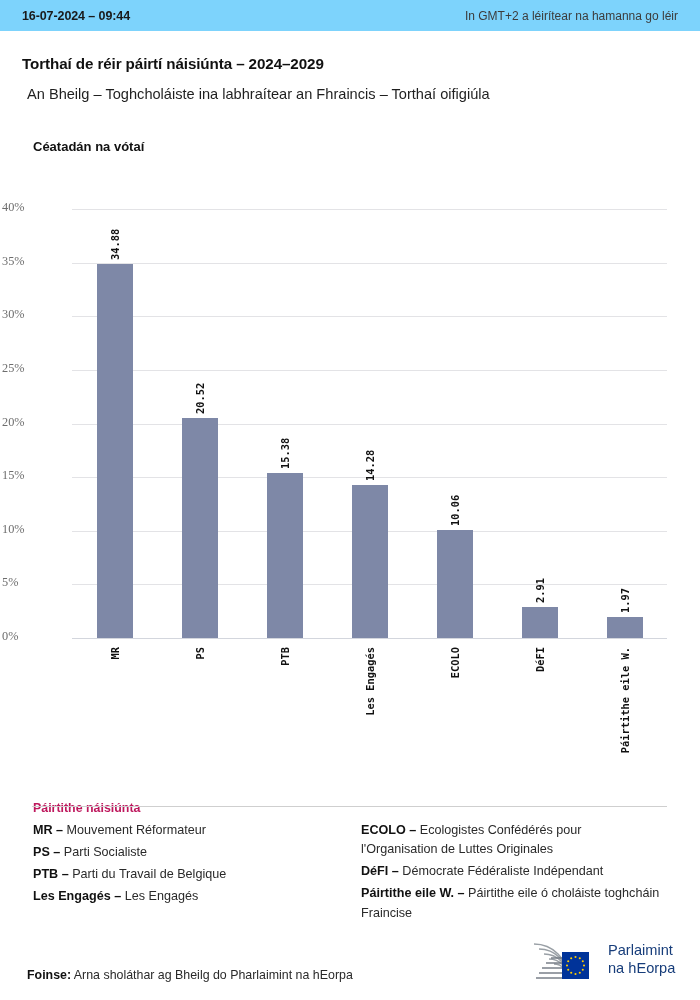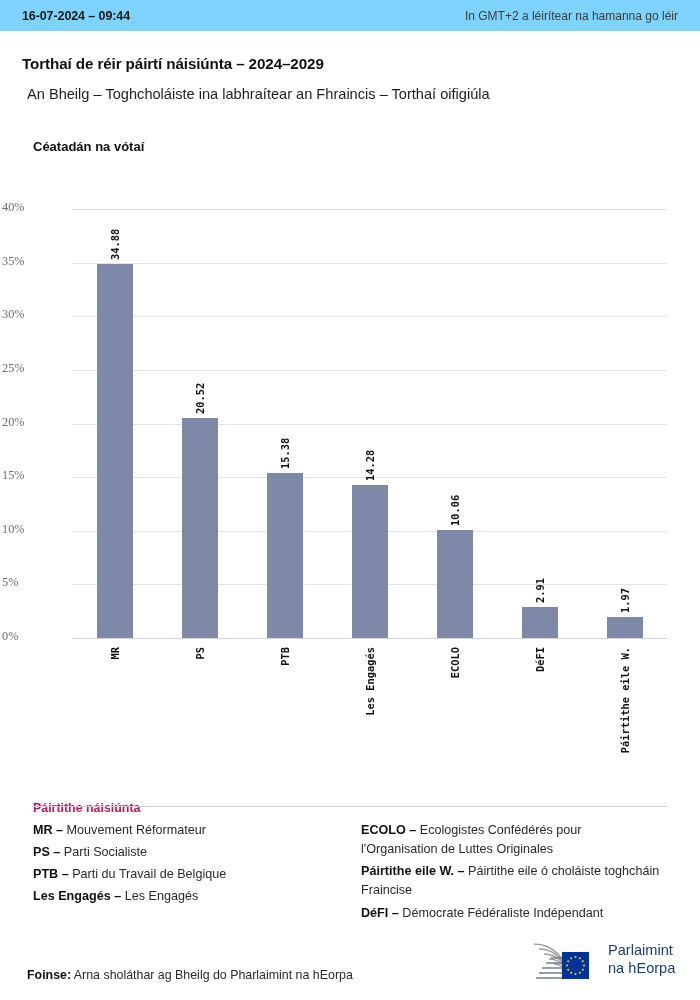--- a/index.html
+++ b/index.html
@@ -231,22 +231,22 @@
 <div class="legend-title">Páirtithe náisiúnta</div>
 <div class="legend-rule"></div>
 <div class="legend-col left" id="legend-left">
     <div class="legend-item"><b>MR –</b><span> Mouvement Réformateur</span></div>
     <div class="legend-item"><b>PS –</b><span> Parti Socialiste</span></div>
     <div class="legend-item"><b>PTB –</b><span> Parti du Travail de Belgique</span></div>
     <div class="legend-item"><b>Les Engagés –</b><span> Les Engagés</span></div>
   </div>
 <div class="legend-col right" id="legend-right">
     <div class="legend-item"><b>ECOLO –</b><span> Ecologistes Confédérés pour l'Organisation de Luttes Originales</span></div>
+    <div class="legend-item"><b>DéFI –</b><span> Démocrate Fédéraliste Indépendant</span></div>
     <div class="legend-item"><b>Páirtithe eile W. –</b><span> Páirtithe eile ó choláiste toghcháin Fraincise</span></div>
-    <div class="legend-item"><b>DéFI –</b><span> Démocrate Fédéraliste Indépendant</span></div>
   </div>
 
 <div class="footer-source">
   <b>Foinse:</b><span> Arna sholáthar ag Bheilg do Pharlaimint na hEorpa</span>
 </div>
 
 <div class="logo">
   <svg width="76" height="44" viewBox="0 0 76 44">
     <g fill="none" stroke="#9aa0a6" stroke-width="1.5">
       <path d="M40 40 A34 34 0 0 0 6 6"></path>

